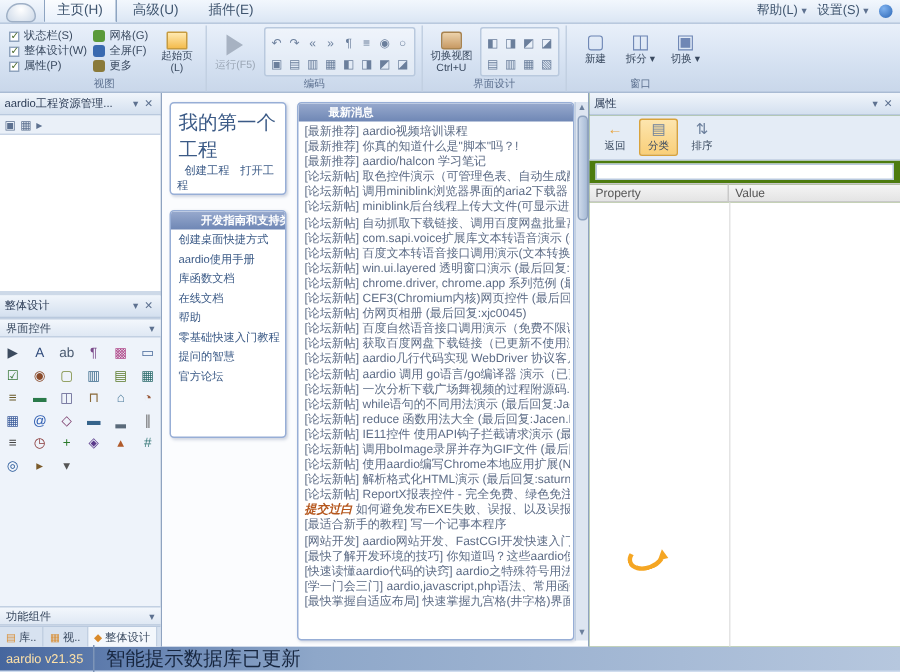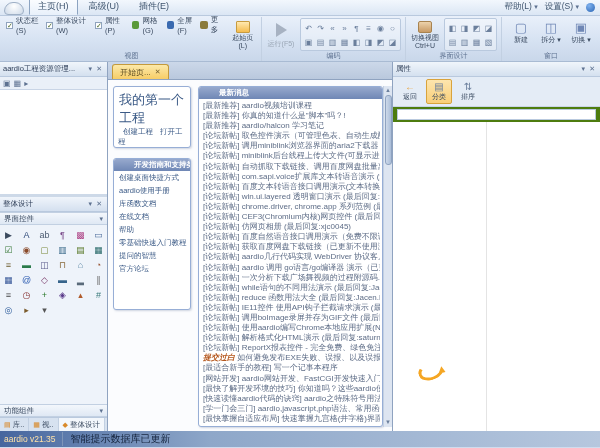--- a/index.html
+++ b/index.html
@@ -16,21 +16,21 @@
   .menu-tab.active { background:linear-gradient(#fdfeff,#e9f1fb); border-color:#8da4c1; border-bottom-color:#e9f1fb; }
   .title-right { margin-left:auto; display:flex; align-items:center; gap:7px; padding:0 5px 2px; font-size:8.5px; color:#3e546e; }
   .title-right .chev { font-size:7px; color:#5d7190; }
   .help-badge { width:9px; height:9px; border-radius:50%; background:radial-gradient(circle at 35% 30%, #7fb2ef,#2b65b4); }
 
   
   .ribbon { height:46px; background:linear-gradient(#e9f0fa,#d6e2f2 55%,#c9d7ea); border-bottom:1px solid #a9bbd3;
             display:flex; padding:1px 0 0 2px; }
   .rgroup { position:relative; border-right:1px solid #c2d0e2; padding:1px 4px 10px 4px; display:flex; gap:4px; }
   .rgroup-label { position:absolute; left:0; right:0; bottom:0; text-align:center; font-size:7px; color:#5d7190; }
-  .cb-col { display:flex; flex-direction:row; justify-content:flex-end; padding:2px 0; }
+  .cb-col { display:flex; flex-direction:column; justify-content:flex-end; padding:2px 0; }
   .cb-item { display:flex; align-items:center; gap:3px; font-size:7.5px; color:#3a4a60; height:10px; }
   .cb-box { width:7px; height:7px; border:1px solid #8fa3bd; background:#fff; font-size:7px; line-height:6px; color:#4a6a2a; text-align:center; }
   .ic-sq { width:8px; height:8px; border-radius:2px; display:inline-block; }
   .bigbtn { width:30px; display:flex; flex-direction:column; align-items:center; justify-content:flex-start;
             border:1px solid transparent; border-radius:3px; padding-top:2px; }
   .bigbtn .blabel { font-size:7px; color:#3a4a60; text-align:center; line-height:8px; margin-top:1px; }
   .bigbtn.disabled .blabel { color:#9aa6b5; }
   .icon-page { width:14px; height:15px; background:linear-gradient(#ffe9b0,#f4bc4e); border:1px solid #c79b3f; border-radius:1px; }
   .icon-play { width:0; height:0; border-left:11px solid #a7b2c2; border-top:7px solid transparent; border-bottom:7px solid transparent; margin:2px 0; }
   .icon-shirt { width:14px; height:13px; background:linear-gradient(#ecd2ab,#c89a64); border:1px solid #a8834f; border-radius:2px; }
@@ -113,21 +113,21 @@
   
   .swirl { position:absolute; left:418px; top:362px; width:26px; height:18px; border:3px solid #f5a623;
            border-color:transparent transparent #f5a623 #f5a623; border-radius:50%; transform:rotate(-20deg); }
   .swirl:after { content:""; position:absolute; right:-4px; bottom:-2px; width:0; height:0;
                  border-left:6px solid #f5a623; border-top:4px solid transparent; border-bottom:4px solid transparent;
                  transform:rotate(40deg); }
 
   
   .statusbar { height:16px; background:linear-gradient(90deg,#46669e,#8ea7c9 35%,#b6c7de); display:flex; align-items:center; }
   .sb-version { font-size:8.5px; color:#ffe2a8; padding:0 6px 0 4px; }
-  .sb-msg { font-size:10px; color:#17263f; padding-left:8px; border-left:1px solid #7e95b8; }
+  .sb-msg { font-size:13px; color:#17263f; padding-left:8px; border-left:1px solid #7e95b8; }
 </style>
 </head>
 <body>
 
 <div class="screen">
 
   <div class="titlebar">
     <div class="orb"></div>
     <div id="menuTabs" style="display:flex;">
         <div class="menu-tab active">主页(H)</div>
@@ -326,26 +326,20 @@
             </div>
             <div class="ftab active">
               <span class="fi" style="color:#d98a2b">◆</span>
               <span>整体设计</span>
             </div>
           </div>
       </div>
     </div>
 
     <div class="centercol">
-      <div class="doc-tabbar">
-        <div class="doc-tab">
-          <span>开始页...</span>
-          <span class="x">✕</span>
-        </div>
-      </div>
       <div class="startpage">
         <div class="sp-left">
           <div class="spbox recent-box">
             <div class="spbox-h">最近打开工程</div>
             <div class="recent-item">我的第一个工程</div>
             <div class="recent-actions">
               <span>创建工程</span>
               <span>打开工程</span>
             </div>
           </div>
@@ -425,20 +419,24 @@
           <div class="ptool active">
             <div class="pi gly">▤</div>
             <div class="pl">分类</div>
           </div>
           <div class="ptool">
             <div class="pi gly">⇅</div>
             <div class="pl">排序</div>
           </div>
         </div>
       <div class="props-filter"></div>
+      <div class="props-colh">
+        <div class="col-prop">Property</div>
+        <div>Value</div>
+      </div>
       <div class="props-body">
         <div class="divider"></div>
       </div>
     </div>
   </div>
 
   <div class="swirl"></div>
 
   <div class="statusbar">
     <span class="sb-version">aardio v21.35</span>

